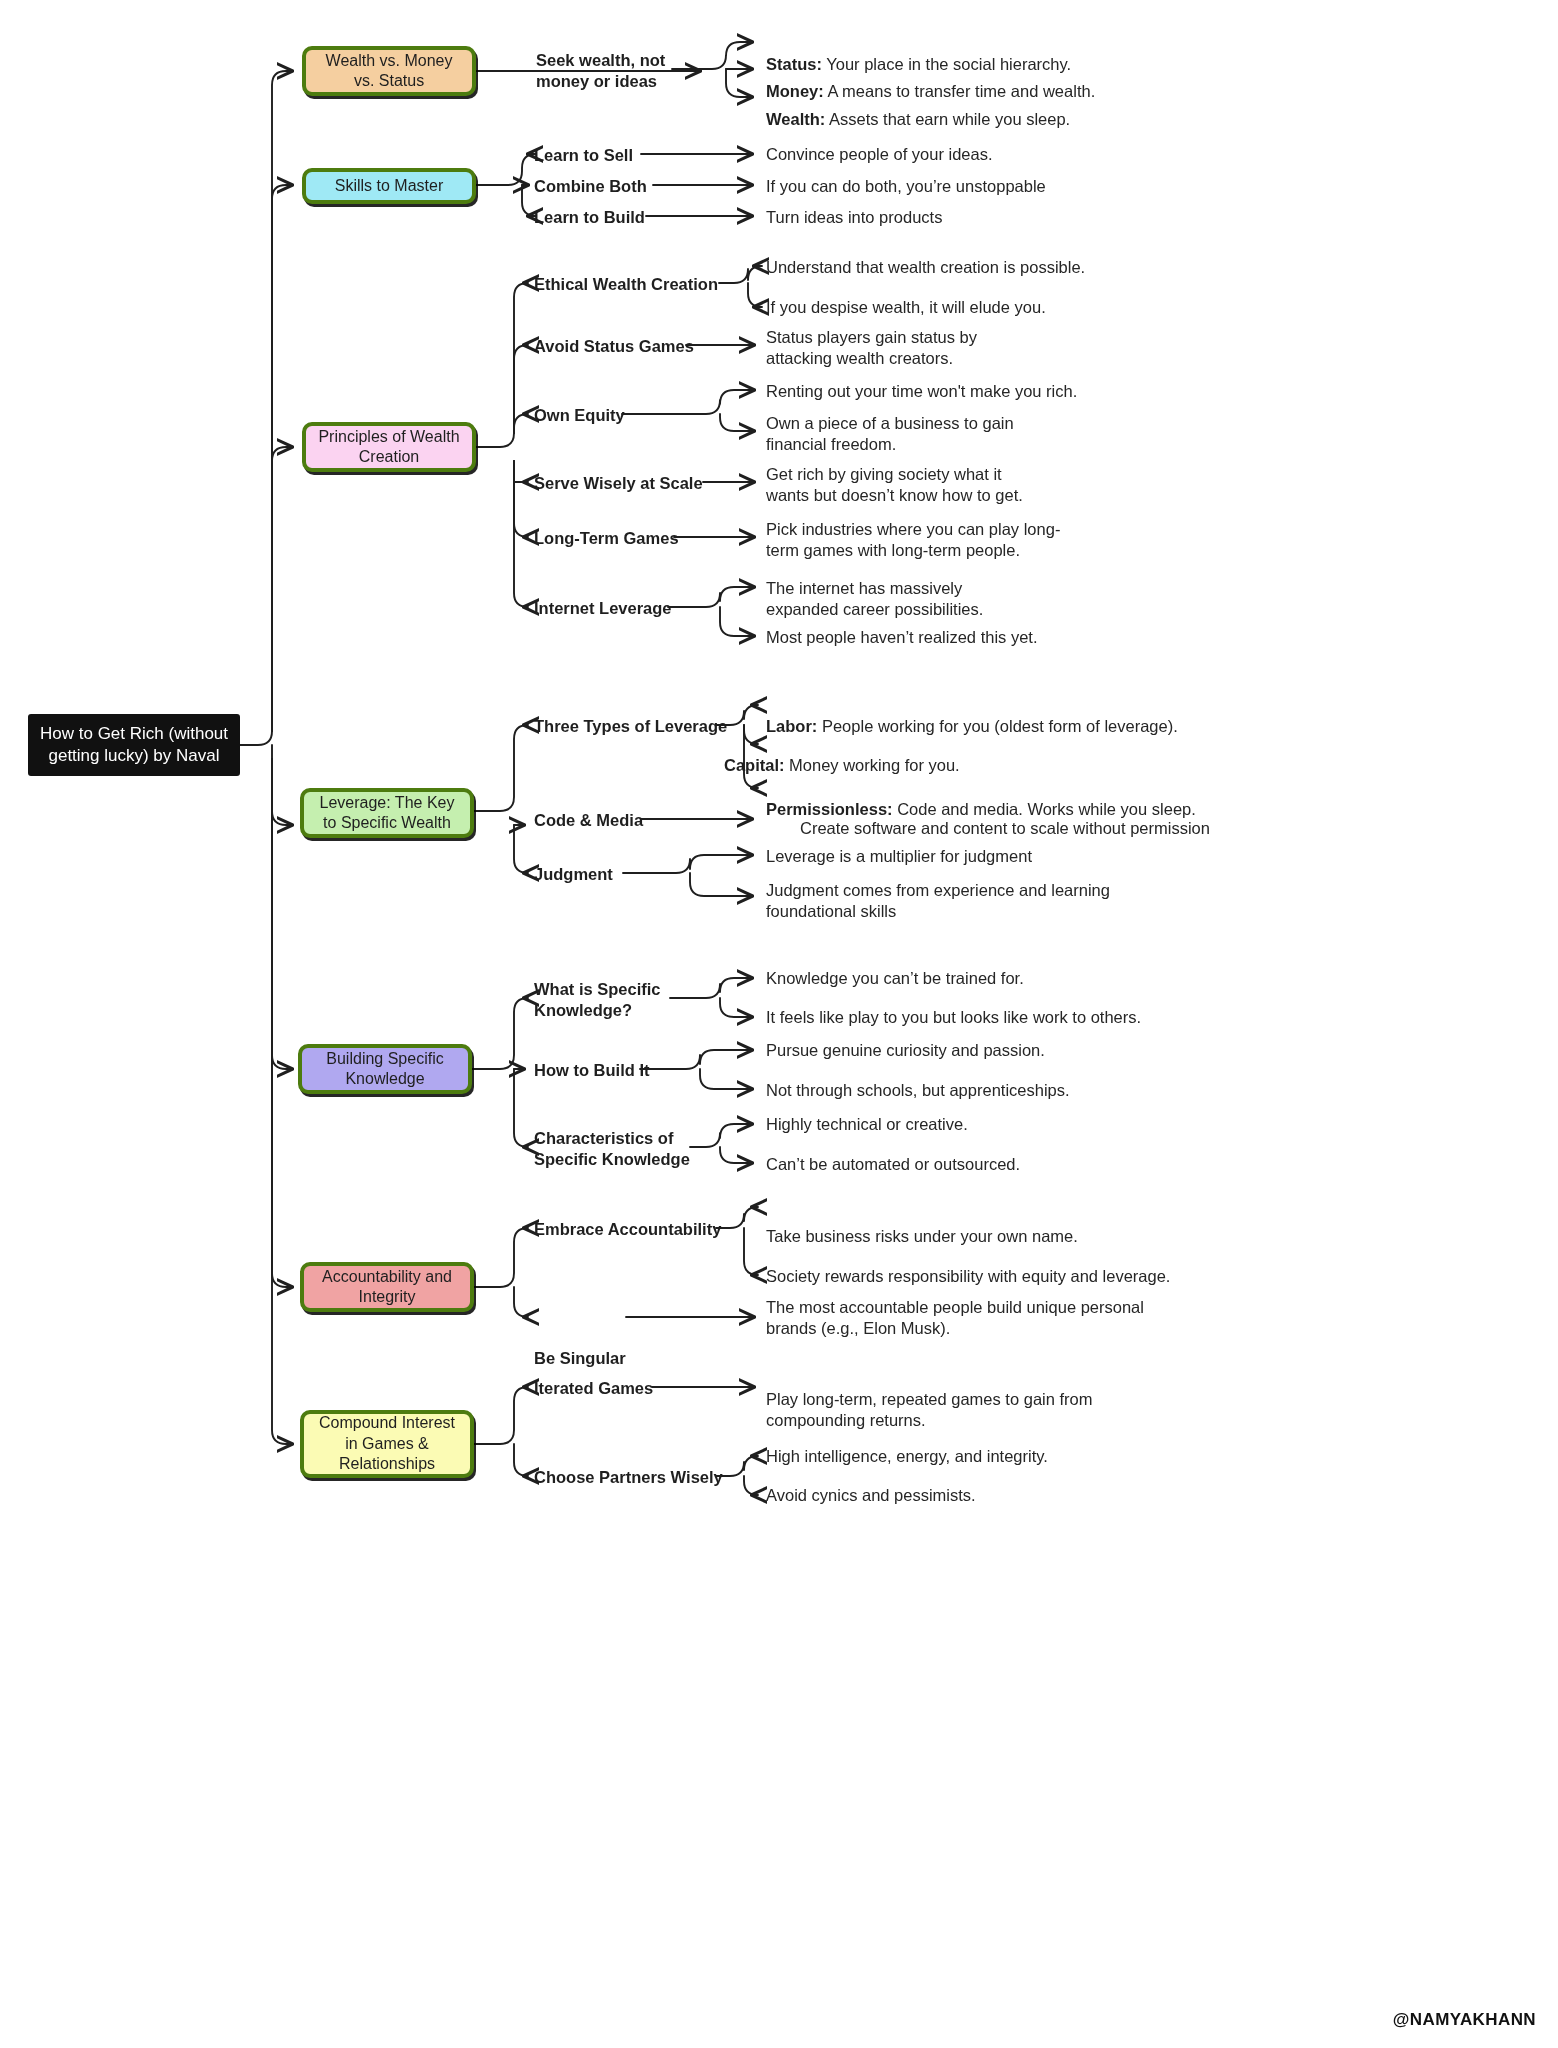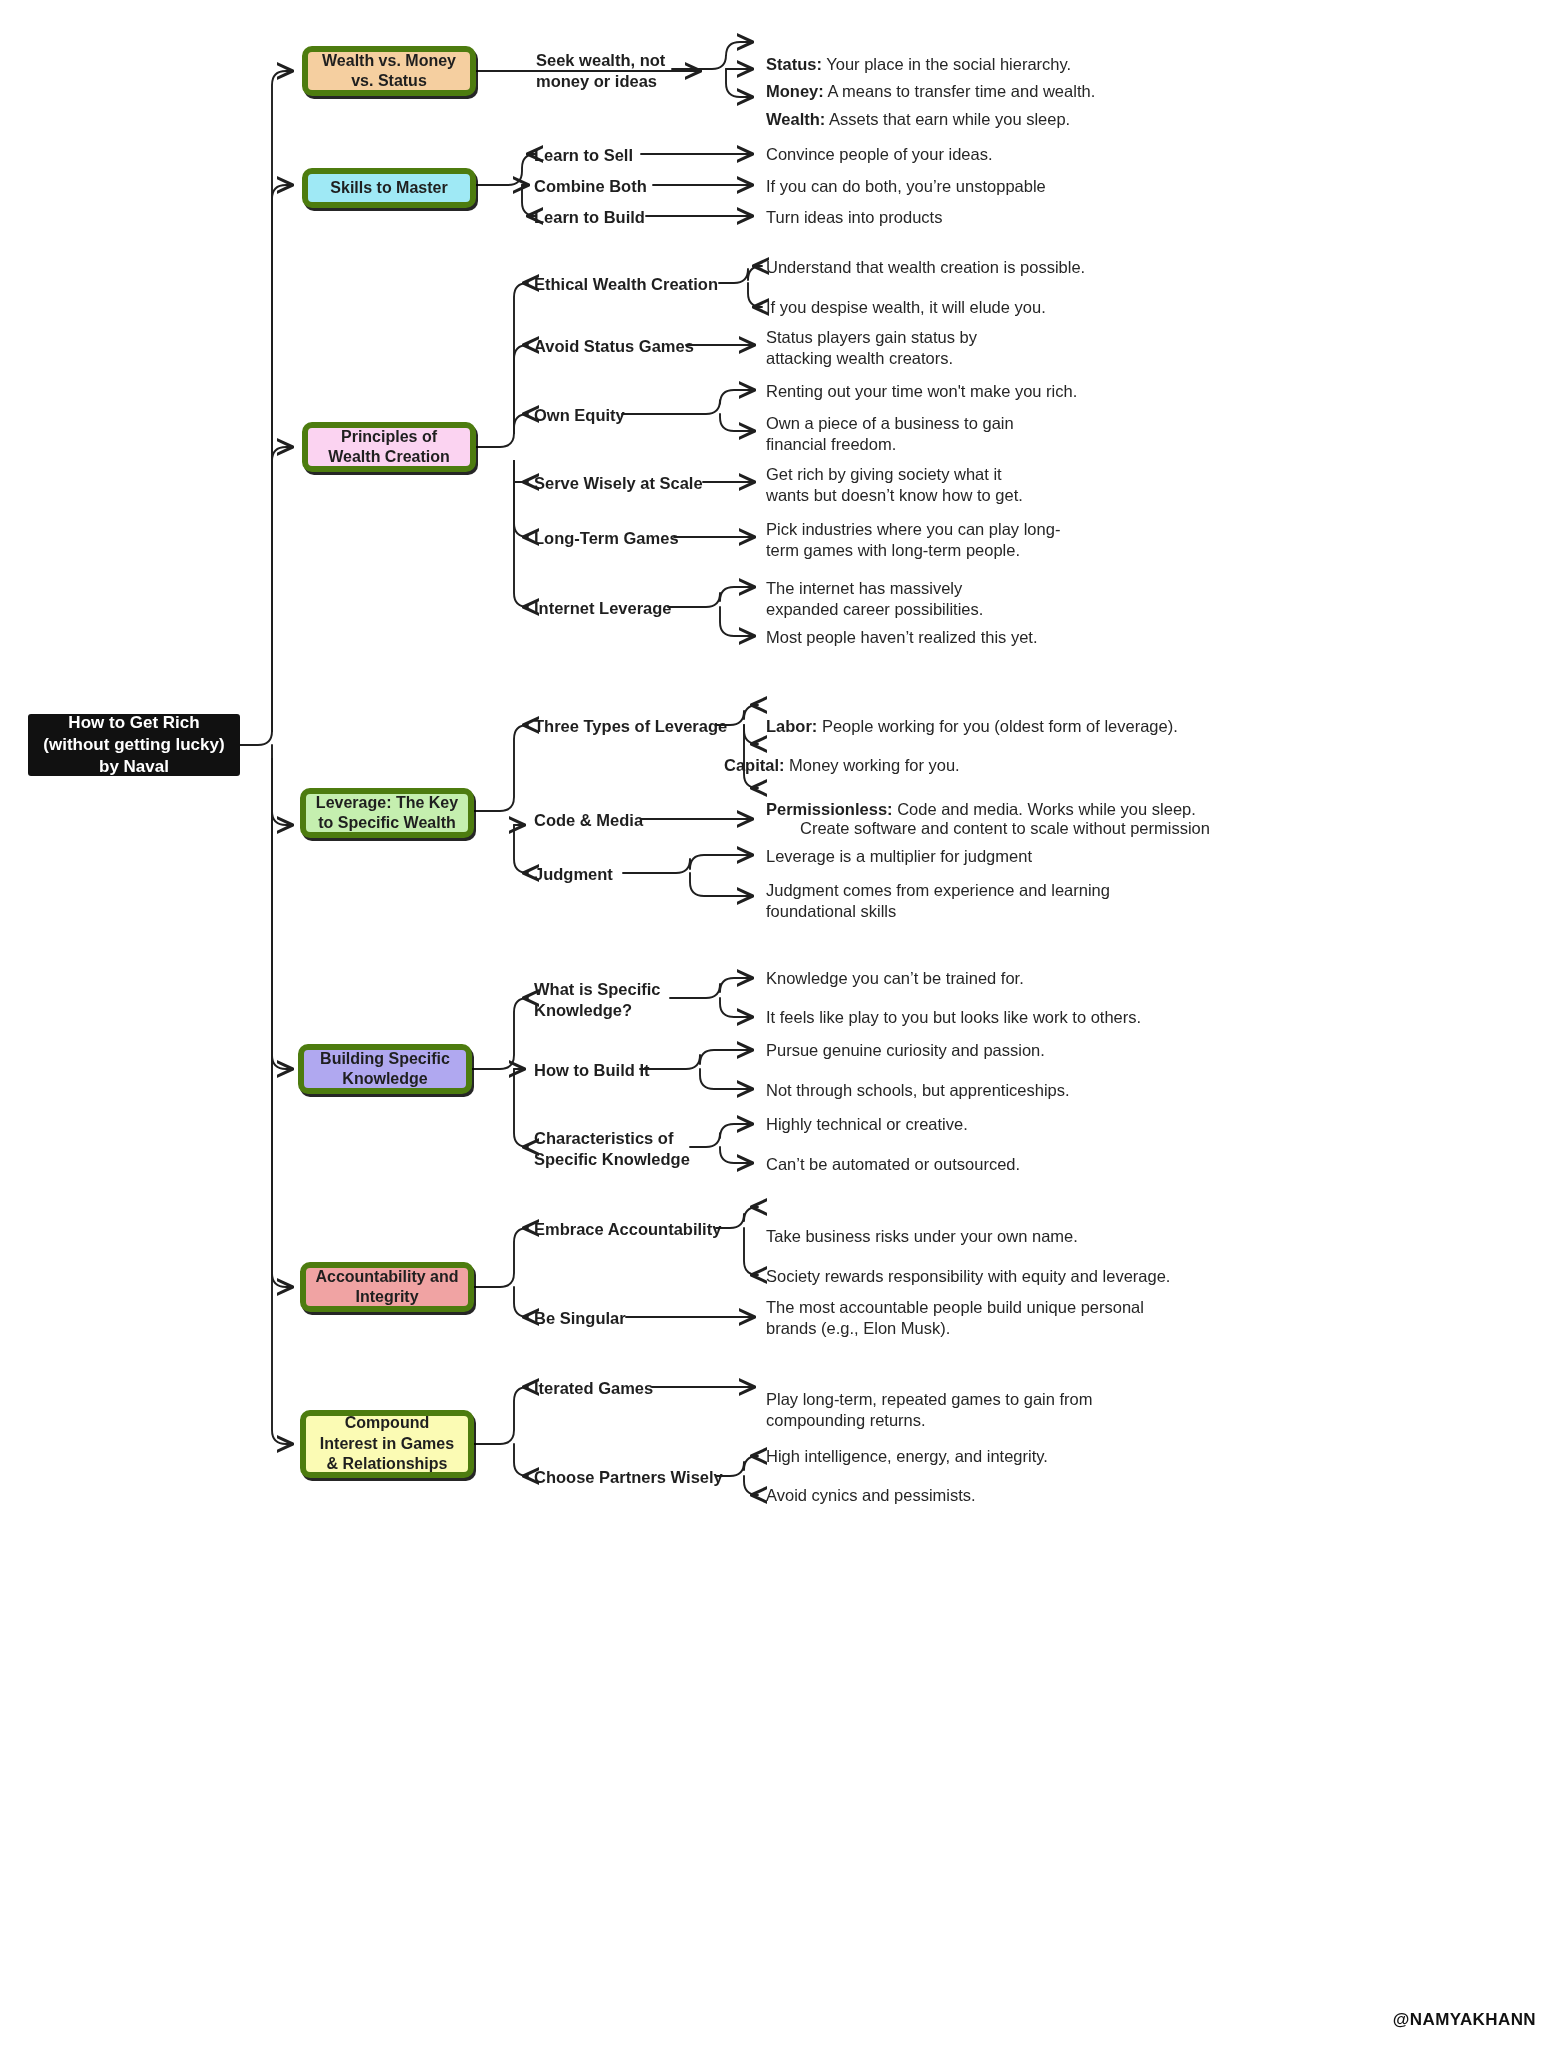--- a/index.html
+++ b/index.html
@@ -5,23 +5,23 @@
   html,body{margin:0;padding:0;background:#ffffff;}
   body{
     width:1558px;height:2048px;position:relative;overflow:hidden;
     font-family:"Liberation Sans","DejaVu Sans",sans-serif;
     color:#1f1f1f;
   }
   #canvas{position:absolute;inset:0;}
   svg#wires{position:absolute;left:0;top:0;width:1558px;height:2048px;pointer-events:none;}
   .node{
     position:absolute;box-sizing:border-box;
-    border:6px solid #4d7c0f;border-radius:10px;
+    border:4px solid #4d7c0f;border-radius:10px;
     display:flex;align-items:center;justify-content:center;
-    text-align:center;font-weight:bold;line-height:1.28;
+    text-align:center;font-weight:normal;line-height:1.28;
     box-shadow:2px 3px 0 rgba(0,0,0,0.85);
     padding:14px 8px;
   }
   .root{
     background:#111111;color:#ffffff;border-color:#111111;
     font-size:17px;border-radius:3px;box-shadow:none;
   }
   .branch{font-size:16px;color:#1f1f1f;}
   .sub{
     position:absolute;font-weight:bold;font-size:16.5px;color:#1f1f1f;
@@ -183,21 +183,21 @@
   <div class="sub" style="left:534px;top:810px;">Code &amp; Media</div>
   <div class="sub" style="left:534px;top:864px;">Judgment</div>
 
   <div class="sub" style="left:534px;top:979px;width:150px;">What is Specific
 Knowledge?</div>
   <div class="sub" style="left:534px;top:1060px;">How to Build It</div>
   <div class="sub" style="left:534px;top:1128px;width:160px;">Characteristics of
 Specific Knowledge</div>
 
   <div class="sub" style="left:534px;top:1219px;">Embrace Accountability</div>
-  <div class="sub" style="left:534px;top:1308px;">Be Singular</div>
+  <div class="sub" style="left:534px;top:1348px;">Be Singular</div>
 
   <div class="sub" style="left:534px;top:1378px;">Iterated Games</div>
   <div class="sub" style="left:534px;top:1467px;">Choose Partners Wisely</div>
 
   <div class="leaf" style="left:766px;top:33px;">
     <b>Status:</b><span> Your place in the social hierarchy.</span>
   </div>
   <div class="leaf" style="left:766px;top:60px;">
     <b>Money:</b><span> A means to transfer time and wealth.</span>
   </div>

